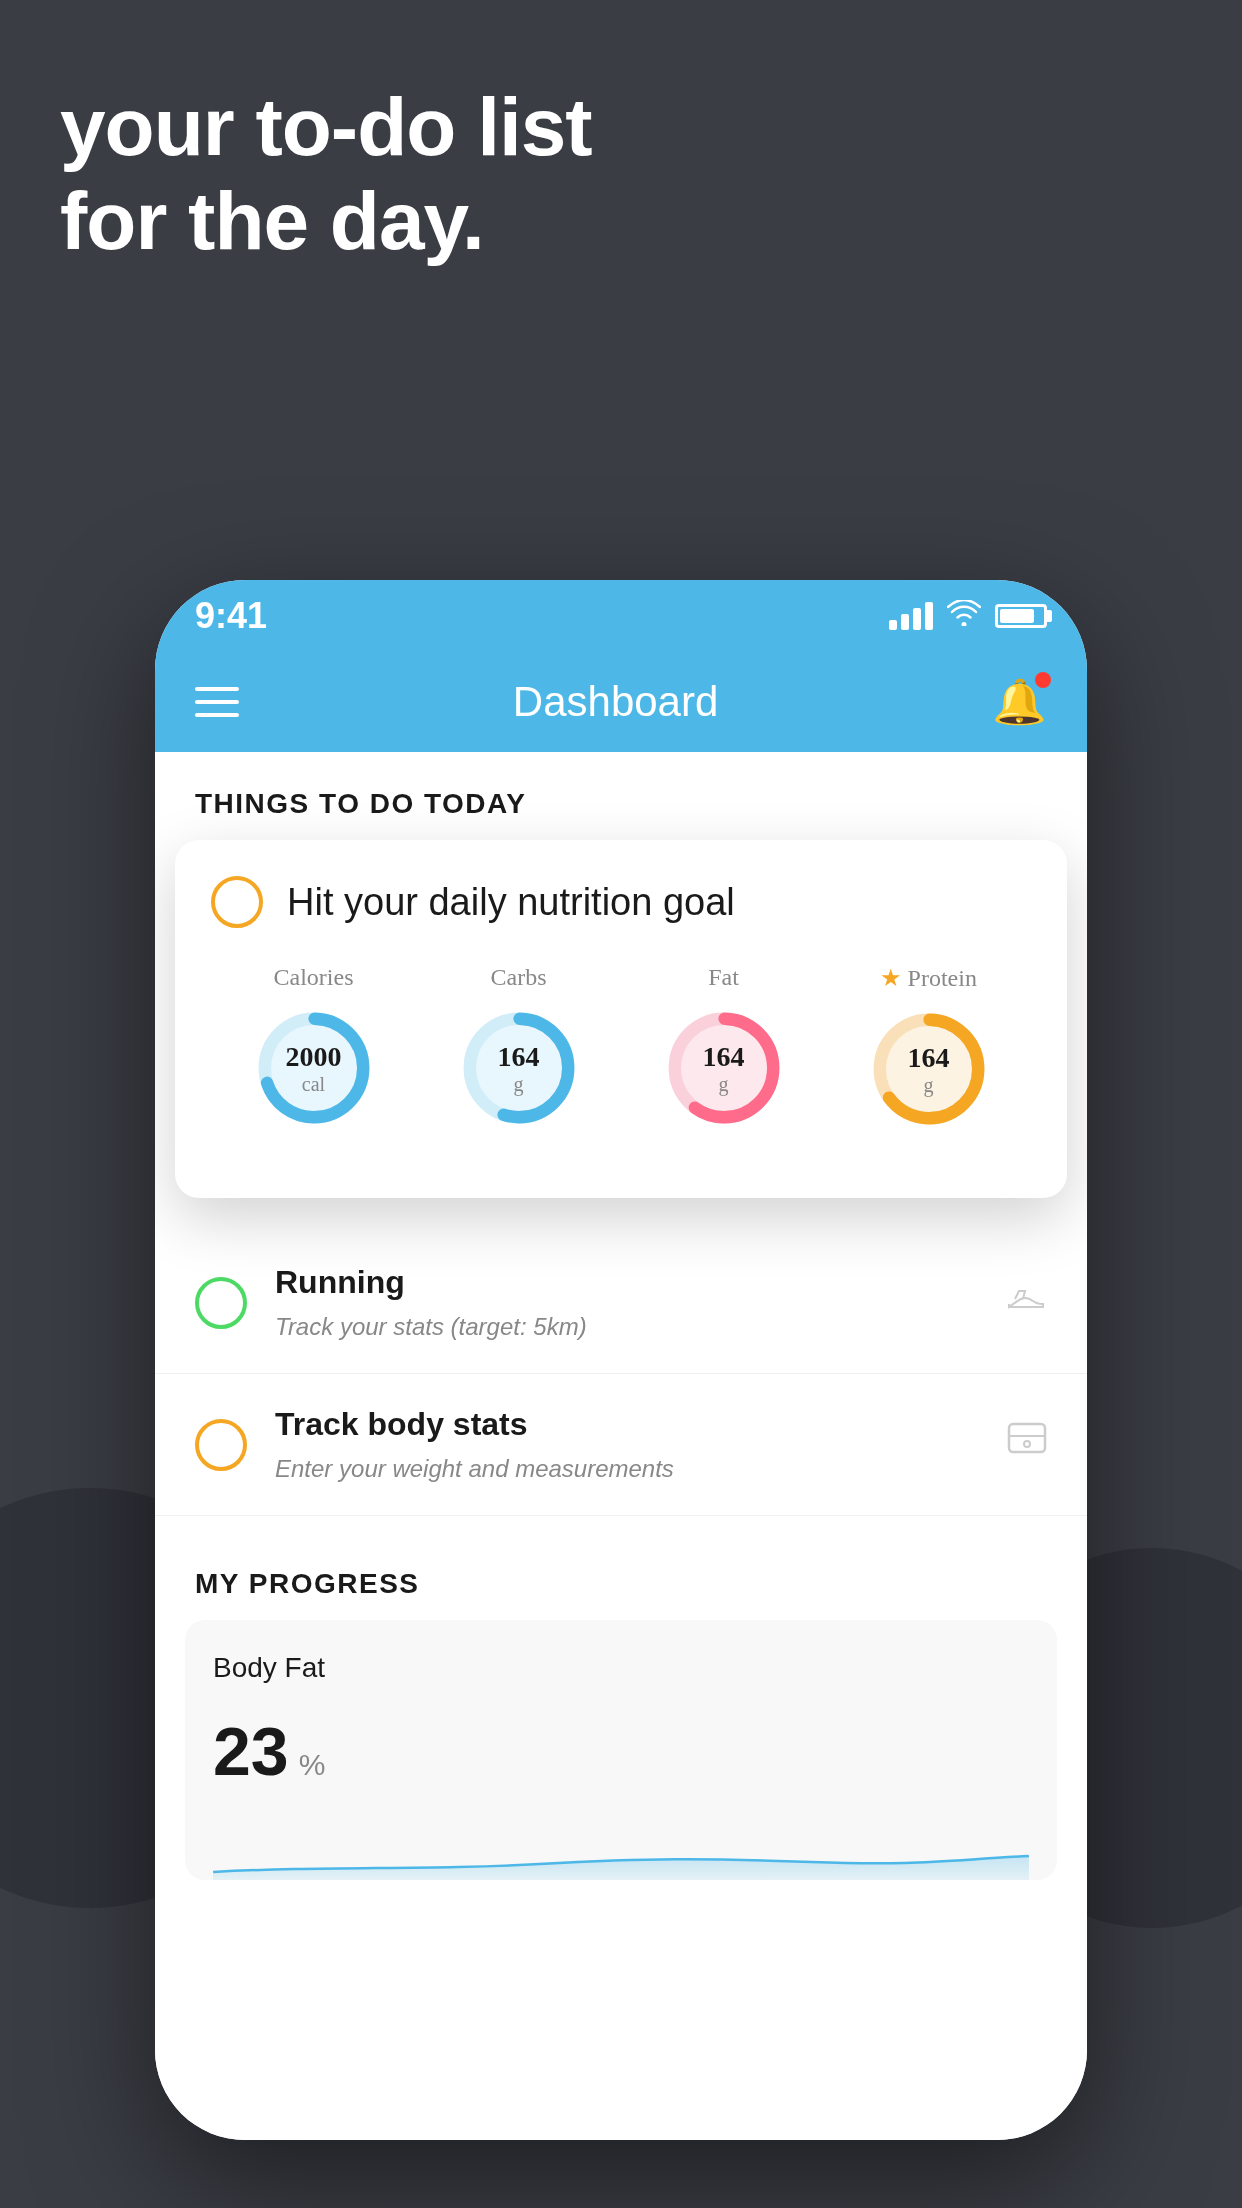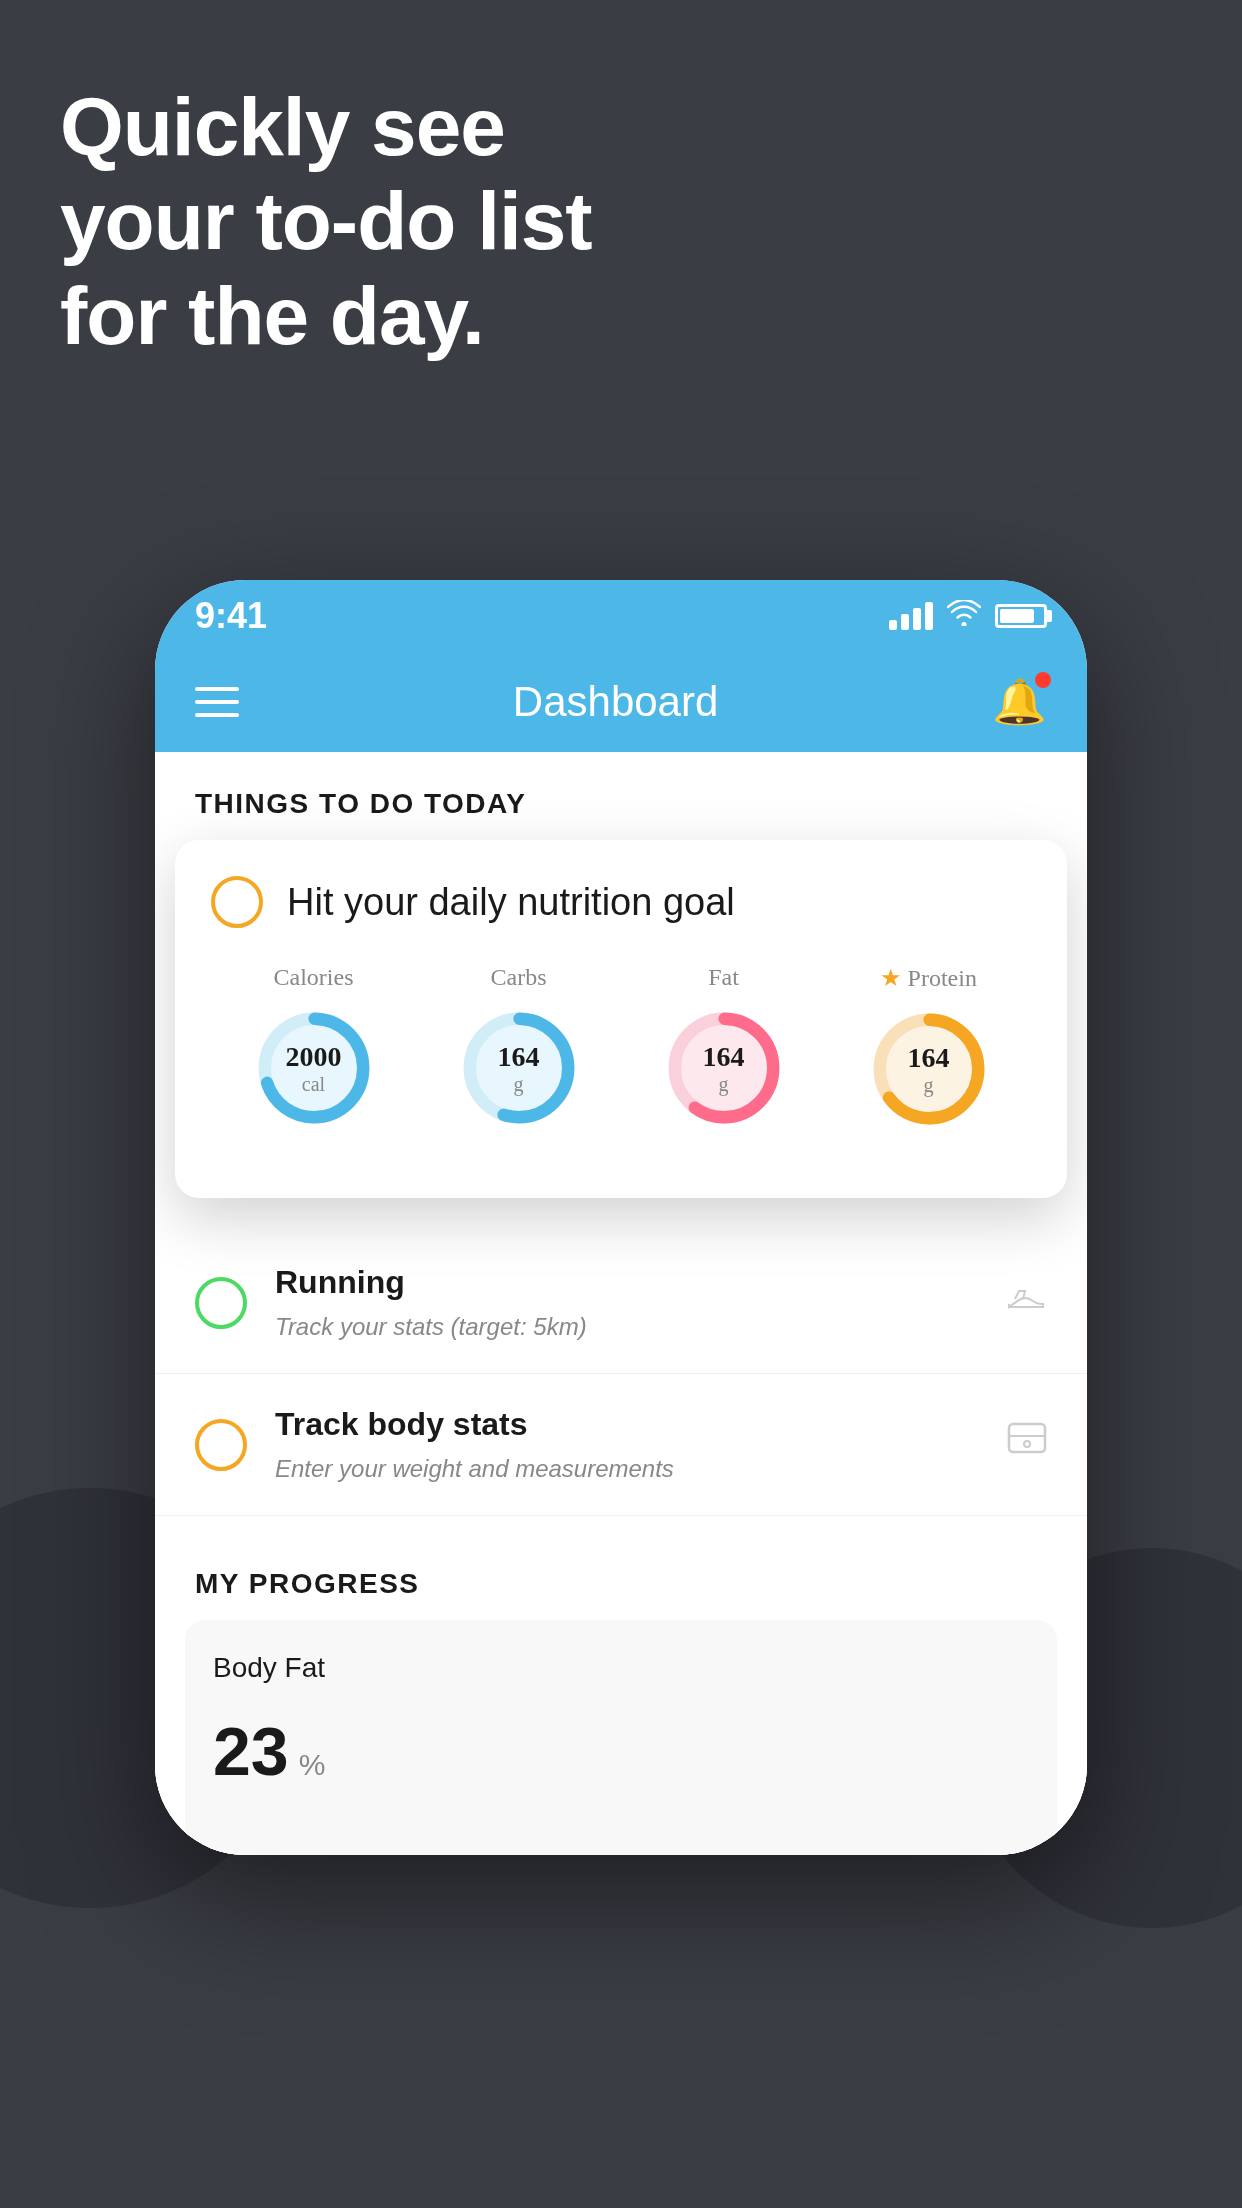--- a/index.html
+++ b/index.html
@@ -23,21 +23,21 @@
       line-height: 1.15;
       letter-spacing: -1px;
     }
 
     
     .phone-shell {
       position: absolute;
       top: 580px;
       left: 155px;
       width: 932px;
-      height: 1275px;
+      height: 1560px;
       background: #f2f2f7;
       border-radius: 90px;
       box-shadow: 0 40px 120px rgba(0,0,0,0.5);
       overflow: hidden;
     }
 
     
     .status-bar {
       background: #4db8e8;
       height: 72px;
@@ -364,21 +364,20 @@
       height: 380px;
       background: #2e3038;
       border-radius: 50%;
       opacity: 0.8;
     }
   </style>
 </head>
 <body>
 
 <div class="headline">
-  <div>Quickly see</div>
   <div>your to-do list</div>
   <div>for the day.</div>
 </div>
 
 <div class="bg-blob-left"></div>
 <div class="bg-blob-right"></div>
 
 <div class="phone-shell">
 
   <div class="status-bar">

